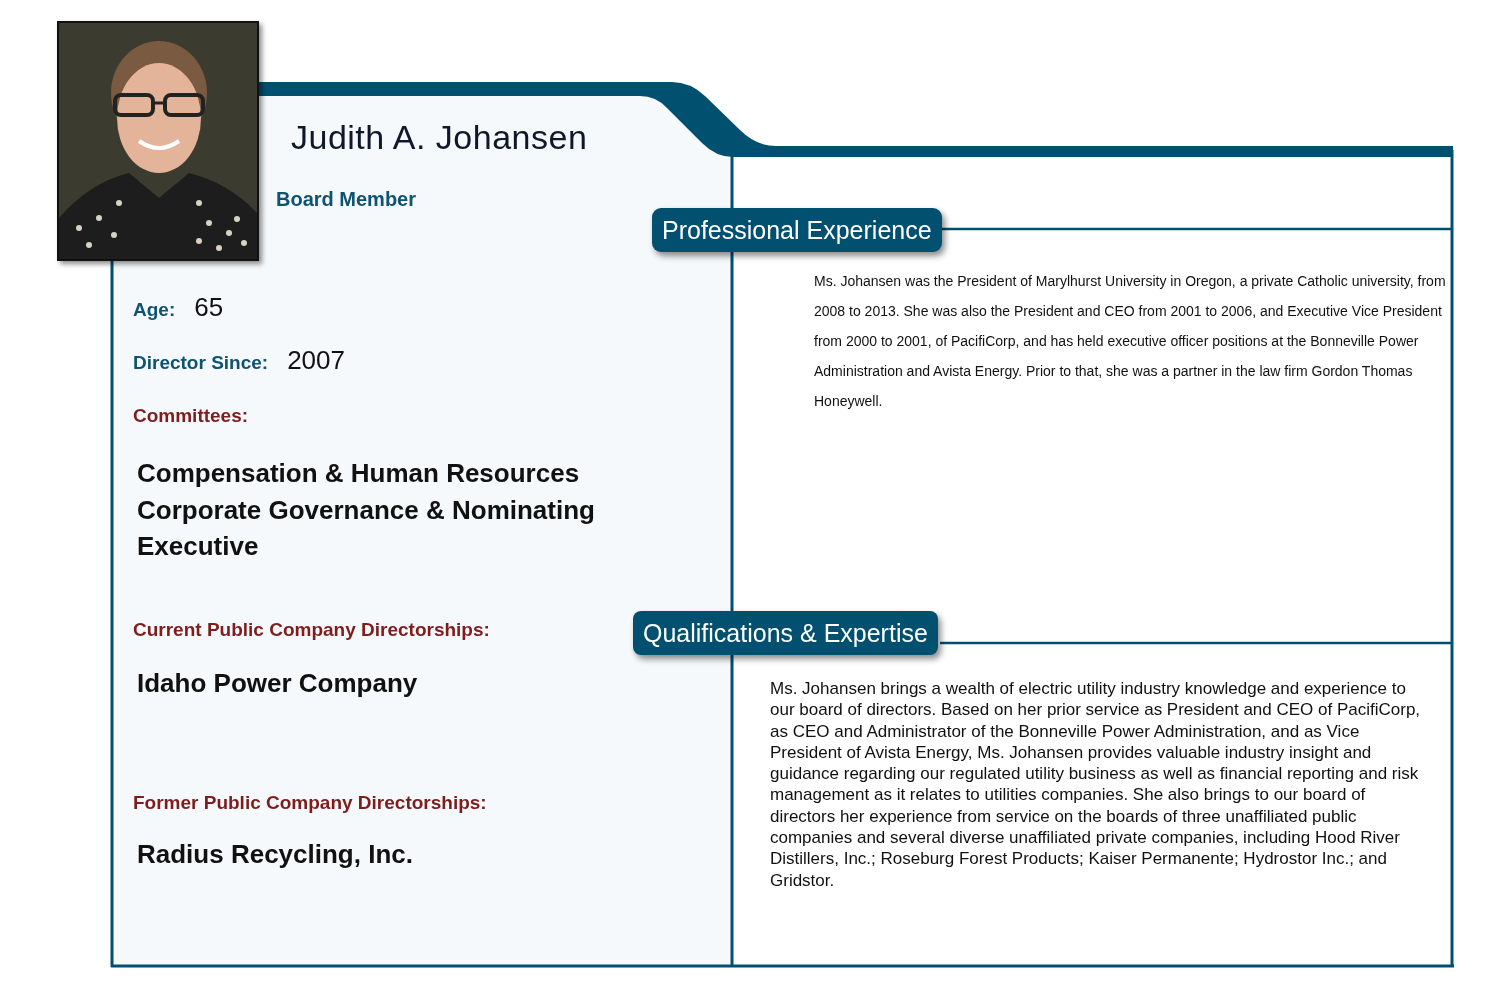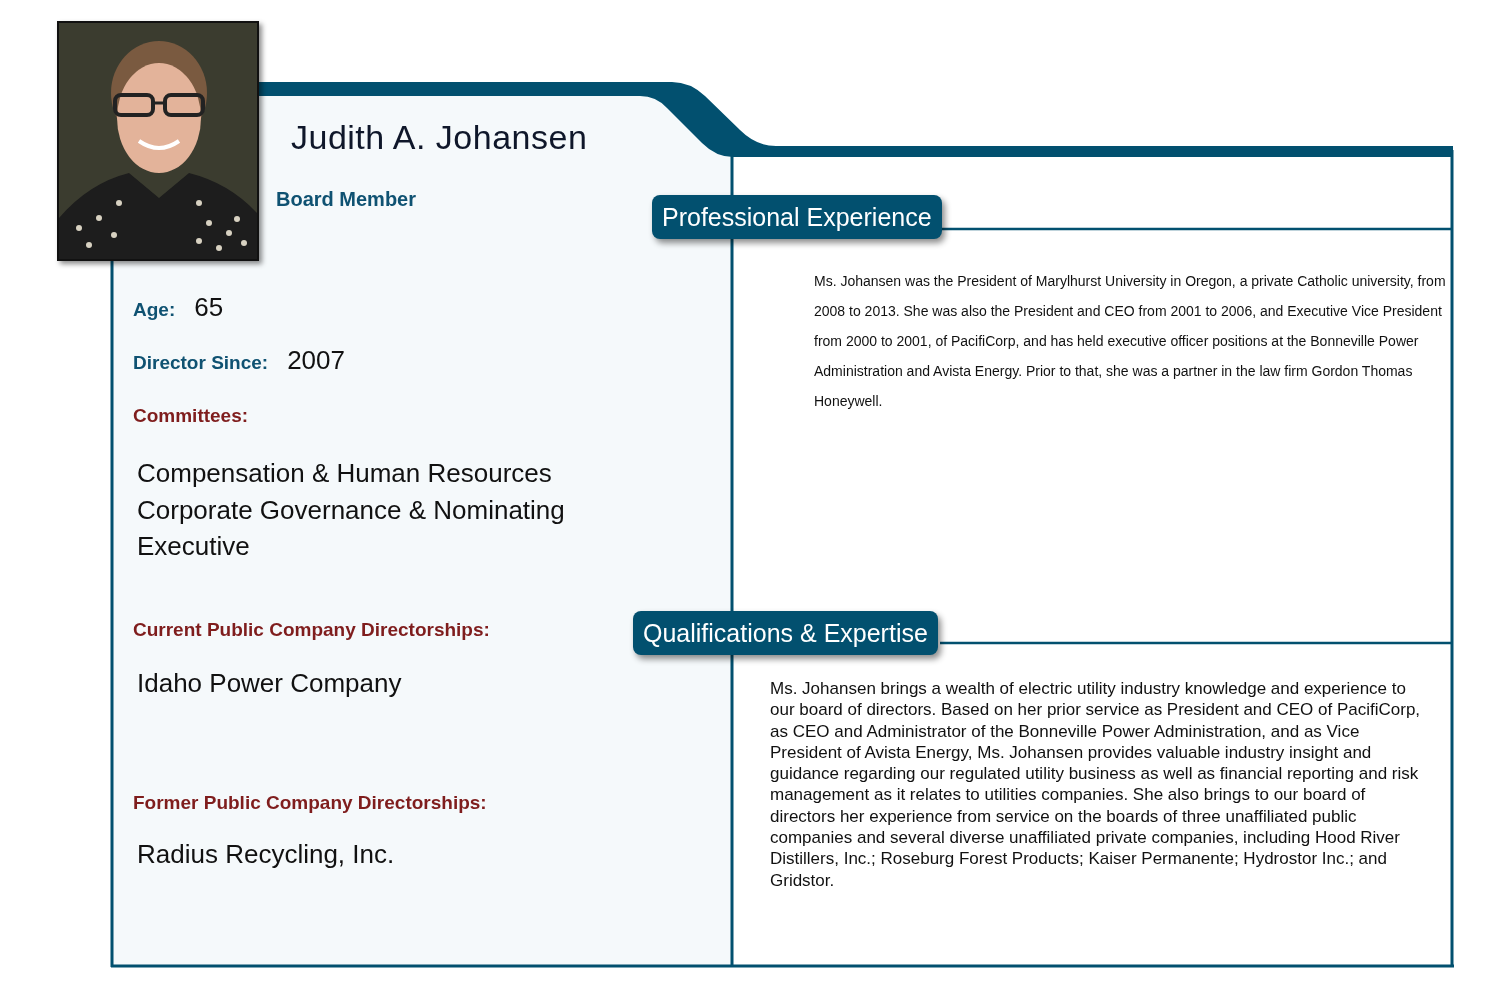--- a/index.html
+++ b/index.html
@@ -9,21 +9,21 @@
   .photo { position:absolute; left:57px; top:21px; width:198px; height:236px; border:2px solid #111;
            box-shadow: 3px 3px 5px rgba(0,0,0,0.45); overflow:hidden; background:#3a3b2e; }
   .photo svg { width:100%; height:100%; display:block; }
   .name { position:absolute; left:291px; top:118px; font-size:34px; font-weight:300; color:#0f172a; letter-spacing:0.5px; }
   .role { position:absolute; left:276px; top:188px; font-size:20px; font-weight:bold; color:#0f5272; }
   .label { color:#0f5272; font-weight:bold; font-size:19px; }
   .val { font-size:26px; color:#111; margin-left:19px; }
   .field { position:absolute; left:133px; display:flex; align-items:baseline;text-align:center; }
   .section-label { position:absolute; left:133px; font-size:19px; font-weight:bold; color:#7f1d1d; }
   .list { position:absolute; left:137px; font-size:26px; line-height:36.5px; color:#111; }
-  .list div { white-space:nowrap; }
+  .list div { white-space:nowrap;font-weight:bold; }
   .tab { position:absolute; background:#02506f; color:#fff; border-radius:8px; font-size:25px;
          padding:0 10px; height:44px; line-height:44px; box-shadow: 3px 4px 6px rgba(0,0,0,0.45); white-space:nowrap; }
   .prof-text { position:absolute; left:770px; top:266px; width:650px; font-size:14px; line-height:30px; color:#111;margin-left:44px; }
   .qual-text { position:absolute; left:770px; top:678px; width:665px; font-size:17px; line-height:21.3px; color:#111; }
 </style>
 </head>
 <body>
 
 <svg class="frame-svg" viewBox="0 0 1500 1000">
 
@@ -91,17 +91,17 @@
 <div class="section-label" style="top:619px;">Current Public Company Directorships:</div>
 <div class="list" style="top:665px;">
   <div>Idaho Power Company</div>
 </div>
 
 <div class="section-label" style="top:792px;">Former Public Company Directorships:</div>
 <div class="list" style="top:836px;">
   <div>Radius Recycling, Inc.</div>
 </div>
 
-<div class="tab" style="left:652px; top:195px;">Professional Experience</div>
+<div class="tab" style="left:652px; top:208px;border-radius:9px;">Professional Experience</div>
 <div class="tab" style="left:633px; top:611px;">Qualifications &amp; Expertise</div>
 
 <div class="prof-text">Ms. Johansen was the President of Marylhurst University in Oregon, a private Catholic university, from 2008 to 2013. She was also the President and CEO from 2001 to 2006, and Executive Vice President from 2000 to 2001, of PacifiCorp, and has held executive officer positions at the Bonneville Power Administration and Avista Energy. Prior to that, she was a partner in the law firm Gordon Thomas Honeywell.</div>
 <div class="qual-text">Ms. Johansen brings a wealth of electric utility industry knowledge and experience to our board of directors. Based on her prior service as President and CEO of PacifiCorp, as CEO and Administrator of the Bonneville Power Administration, and as Vice President of Avista Energy, Ms. Johansen provides valuable industry insight and guidance regarding our regulated utility business as well as financial reporting and risk management as it relates to utilities companies. She also brings to our board of directors her experience from service on the boards of three unaffiliated public companies and several diverse unaffiliated private companies, including Hood River Distillers, Inc.; Roseburg Forest Products; Kaiser Permanente; Hydrostor Inc.; and Gridstor.</div>
 
 </body></html>

